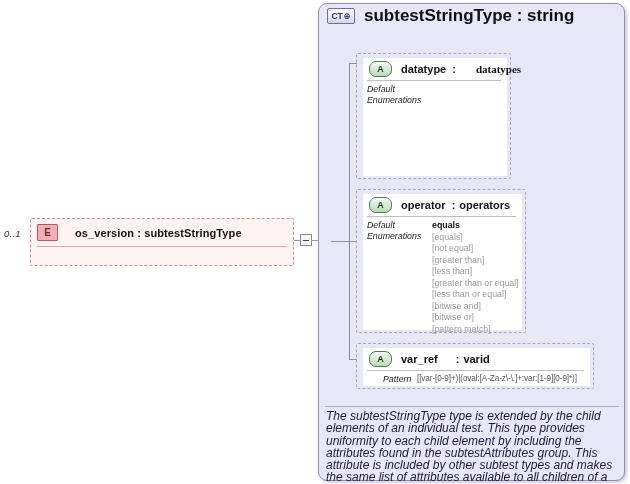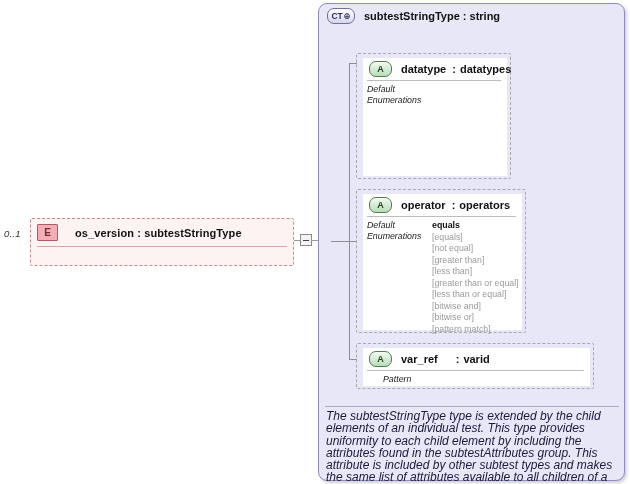--- a/index.html
+++ b/index.html
@@ -76,28 +76,28 @@
     background:#e7e7f8;
     border-radius:9px;
     box-shadow:2px 2px 3px rgba(120,120,140,.35);
   }
   #ct-head{
     position:absolute;left:0;top:0;width:100%;height:24px;
     display:flex;align-items:center;padding-left:8px;
   }
   .ct-icon{
     width:26px;height:14px;flex:0 0 26px;
-    border:1px solid #6f6f9c;border-radius:7px;
+    border:1px solid #6f6f9c;border-radius:2px;
     background:linear-gradient(#ffffff,#d5d5ef);
     color:#2f2f5a;font-size:8.5px;font-weight:bold;
     display:flex;align-items:center;justify-content:center;
     line-height:1;letter-spacing:-.2px;
   }
   #ct-title{
-    margin-left:9px;font-size:11px;font-weight:bold;color:#111;white-space:nowrap;
+    margin-left:9px;font-size:17px;font-weight:bold;color:#111;white-space:nowrap;
   }
   .tree-h{position:absolute;height:1px;background:#8f8f8f;}
 
   
   .attr-box{
     position:absolute;
     border:1px dashed #a8a8a8;
     background:transparent;
     border-radius:2px;
     box-sizing:border-box;
@@ -200,21 +200,21 @@
     <div class="tree-h abs" style="left:30px;top:237px;width:8px;"></div>
     <div class="tree-h abs" style="left:30px;top:355px;width:8px;"></div>
     <div class="tree-h abs" style="left:12px;top:237px;width:19px;"></div>
 
     <div class="attr-box abs" id="attr-datatype" style="left:37px;top:49px;width:155px;height:126px;">
       <div class="attr-inner"></div>
       <div class="attr-head" style="left:6px;top:4px;width:144px;">
         <span class="a-icon">A</span>
         <span class="attr-name">datatype</span>
         <span class="attr-type">:</span>
-        <span class="attr-type" style="margin-left:4px;">datatypes</span>
+        <span class="attr-type" style="margin-left:20px;font-family:Liberation Serif, serif;">datatypes</span>
       </div>
       <div class="attr-sep" style="left:10px;top:26px;width:134px;"></div>
       <div class="facet-label" style="left:10px;top:30px;">Default</div>
       <div class="facet-label" style="left:10px;top:41px;">Enumerations</div>
     </div>
 
     <div class="attr-box abs" id="attr-operator" style="left:37px;top:185px;width:170px;height:144px;">
       <div class="attr-inner"></div>
       <div class="attr-head" style="left:6px;top:4px;width:159px;">
         <span class="a-icon">A</span>
@@ -242,19 +242,20 @@
     <div class="attr-box abs" id="attr-varref" style="left:37px;top:339px;width:238px;height:46px;">
       <div class="attr-inner"></div>
       <div class="attr-head" style="left:6px;top:4px;width:227px;">
         <span class="a-icon">A</span>
         <span class="attr-name">var_ref</span>
         <span class="attr-type" style="margin-left:18px;">:</span>
         <span class="attr-type" style="margin-left:4px;">varid</span>
       </div>
       <div class="attr-sep" style="left:10px;top:26px;width:217px;"></div>
       <div class="facet-label" style="left:26px;top:30px;font-weight:normal;">Pattern</div>
+      <div class="pattern-val" style="left:60px;top:30px;">[[var-[0-9]+)|(oval:[A-Za-z\-\.]+:var:[1-9][0-9]*)]</div>
     </div>
 
     <div class="abs" id="ann-sep" style="left:6px;top:402px;width:294px;"></div>
     <div id="annotation" style="left:7px;top:406px;width:292px;">The subtestStringType type is extended by the child elements of an individual test.  This type provides uniformity to each child element by including the attributes found in the subtestAttributes group.  This attribute is included by other subtest types and makes the same list of attributes available to all children of a test.  This specific type describes simple string data.</div>
 
   </div>
 </div>
 
 </body></html>

